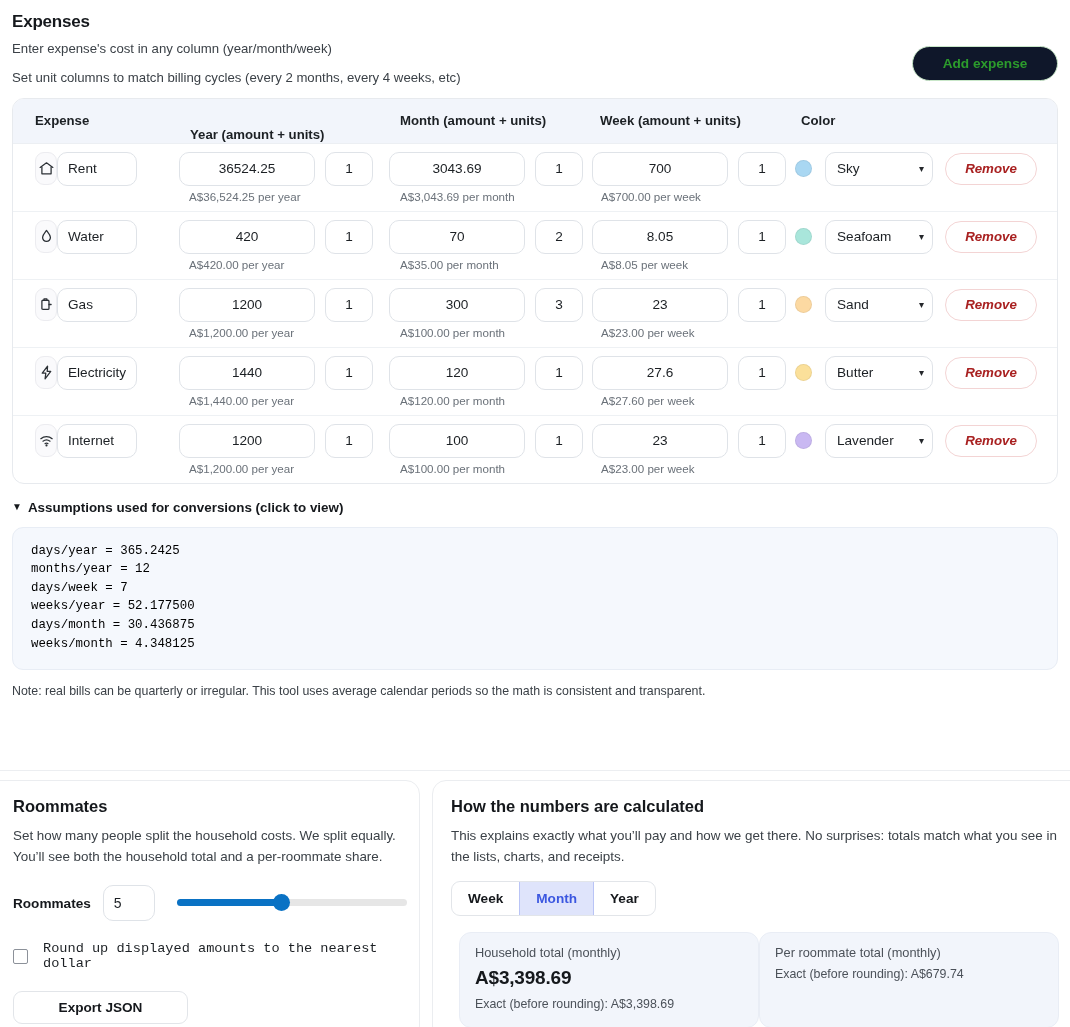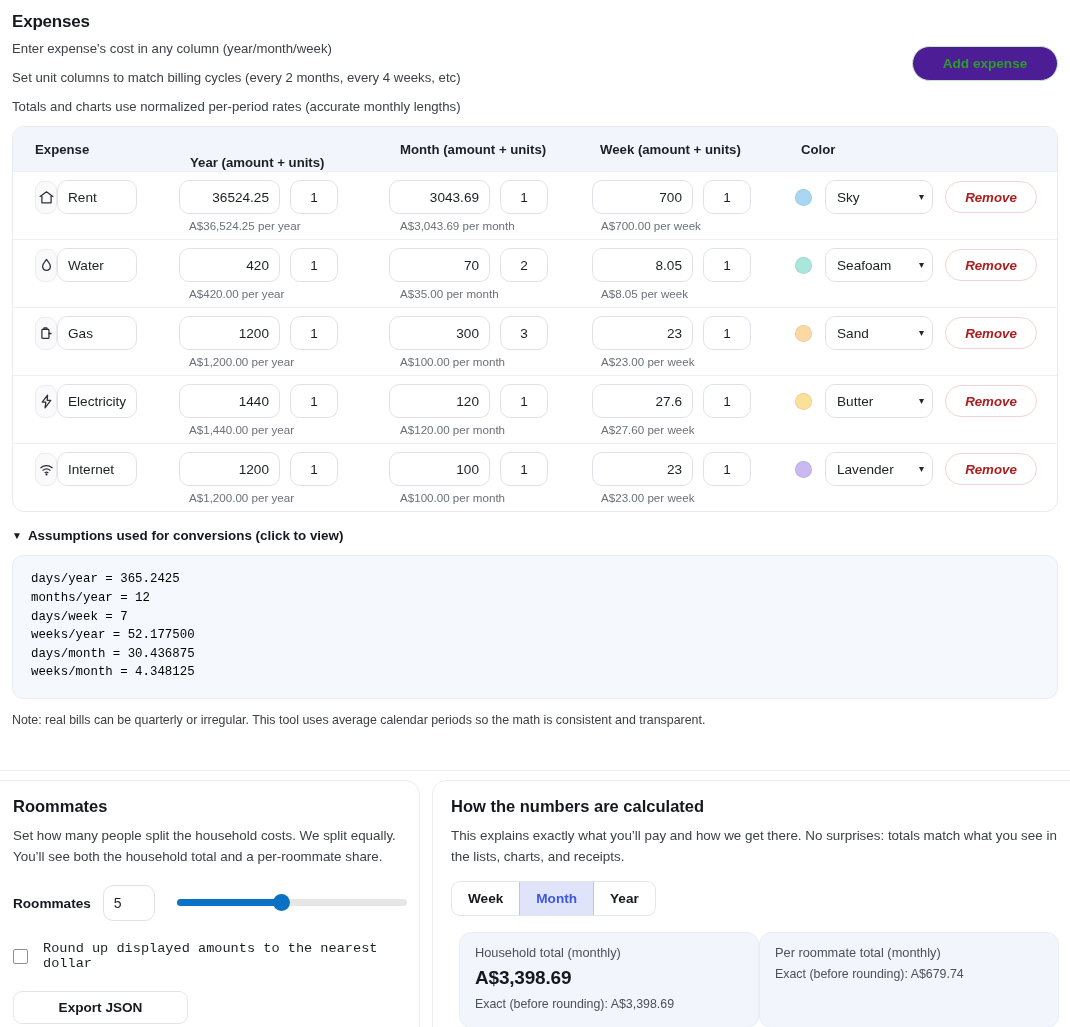--- a/index.html
+++ b/index.html
@@ -19,21 +19,21 @@
     font-size: 17px; font-weight: bold; color: #15181c;
     margin: 0 0 8px 0; letter-spacing: -0.2px;
   }
   .h-line {
     font-size: 13.2px; color: #3b4147; line-height: 1.35; margin: 0 0 11px 0;
   }
   .add-expense {
     position: absolute; right: 12px; top: 46px;
     width: 146px; height: 35px;
     border: 1px solid #c9e7c9; border-radius: 18px;
-    background: #4c1d95; color: #2c9c2c;
+    background: #0f172a; color: #2c9c2c;
     font-size: 13.6px; font-weight: bold;
     font-family: "Liberation Sans", sans-serif;
     cursor: pointer;
     display: flex; align-items: center; justify-content: center;
   }
 
   
   .table-card {
     margin: 6px 12px 0 12px;
     border: 1px solid #e7eaee;
@@ -83,21 +83,21 @@
   .inp {
     border: 1px solid #dfe3e8; border-radius: 10px;
     background: #ffffff;
     height: 34px;
     font-size: 13.6px; color: #1c2024;
     font-family: "Liberation Sans", sans-serif;
     padding: 0 10px;
     outline: none;
   }
   .inp-name { width: 80px; text-align: left; }
-  .inp-amt  { width: 101px; text-align: right; }
+  .inp-amt  { width: 136px; text-align: center; }
   .inp-unit { width: 48px; text-align: center; margin-left: 10px; }
 
   .subnote {
     font-size: 11.6px; color: #6a7179;
     font-family: "Liberation Sans", sans-serif;
   }
   .sub-year  { width: 210px; padding-left: 10px; }
   .sub-month { width: 203px; padding-left: 11px; }
   .sub-week  { width: 300px; padding-left: 9px; }
   .sub-pad   { width: 166px; }
@@ -240,21 +240,20 @@
 </style>
 </head>
 <body>
 
 <div class="page">
 
   <div class="expenses-head">
     <div class="h-title">Expenses</div>
     <div class="h-line">Enter expense's cost in any column (year/month/week)</div>
     <div class="h-line">Set unit columns to match billing cycles (every 2 months, every 4 weeks, etc)</div>
-    <div class="h-line">Totals and charts use normalized per-period rates (accurate monthly lengths)</div>
     <button class="add-expense">Add expense</button>
   </div>
 
   <div class="table-card">
     <div class="table-head">
       <div class="th th-expense">Expense</div>
       <div class="th th-year">Year (amount + units)</div>
       <div class="th th-month">Month (amount + units)</div>
       <div class="th th-week">Week (amount + units)</div>
       <div class="th th-color">Color</div>

